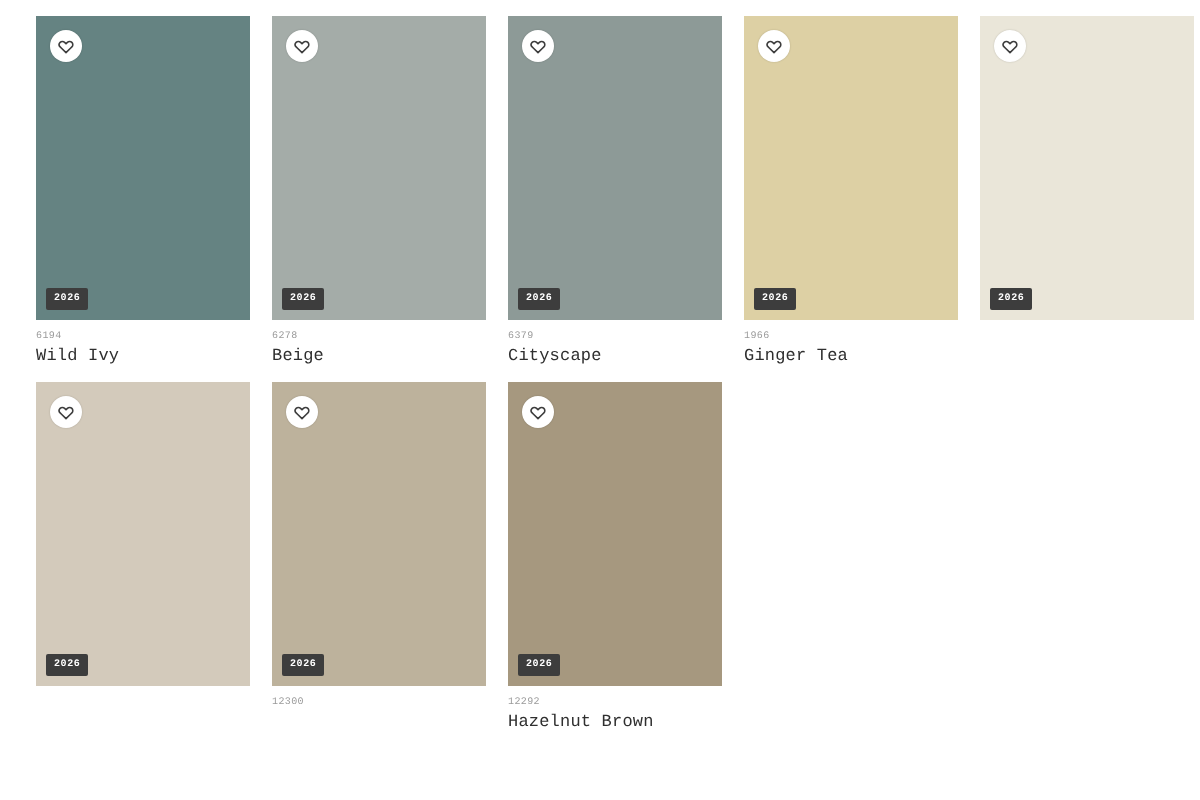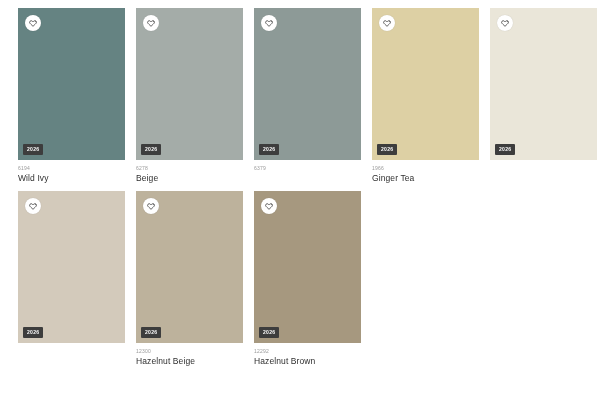--- a/index.html
+++ b/index.html
@@ -14,20 +14,21 @@
     -webkit-font-smoothing: antialiased;
     overflow: hidden;
   }
   #palette-grid {
     display: grid;
     grid-template-columns: repeat(5, 107px);
     column-gap: 11px;
     row-gap: 6px;
     padding: 8px 18px 0 18px;
     box-sizing: border-box;
+    font-family: Liberation Mono, monospace;
   }
   .swatch-card {
     width: 107px;
     display: flex;
     flex-direction: column;
   }
   .swatch-color {
     position: relative;
     width: 107px;
     height: 152px;
@@ -117,20 +118,21 @@
       <div class="swatch-color" style="background: rgb(141, 154, 151);">
         <div class="fav-icon">
           <svg viewBox="0 0 24 24" fill="none" stroke="#3d3d3d" stroke-width="2.4" stroke-linecap="round" stroke-linejoin="round">
             <path d="M20.8 6.6a4.7 4.7 0 0 0-6.7 0L12 8.7l-2.1-2.1a4.7 4.7 0 1 0-6.7 6.7l2.1 2.1L12 22l6.7-6.6 2.1-2.1a4.7 4.7 0 0 0 0-6.7z"></path>
           </svg>
         </div>
         <div class="year-badge">2026</div>
       </div>
       <div class="swatch-meta">
         <div class="swatch-code">6379</div>
+        <div class="swatch-name">Cityscape</div>
       </div>
     </div>
     <div class="swatch-card">
       <div class="swatch-color" style="background: rgb(221, 208, 164);">
         <div class="fav-icon">
           <svg viewBox="0 0 24 24" fill="none" stroke="#3d3d3d" stroke-width="2.4" stroke-linecap="round" stroke-linejoin="round">
             <path d="M20.8 6.6a4.7 4.7 0 0 0-6.7 0L12 8.7l-2.1-2.1a4.7 4.7 0 1 0-6.7 6.7l2.1 2.1L12 22l6.7-6.6 2.1-2.1a4.7 4.7 0 0 0 0-6.7z"></path>
           </svg>
         </div>
         <div class="year-badge">2026</div>
@@ -164,21 +166,20 @@
       <div class="swatch-color" style="background: rgb(189, 178, 156);">
         <div class="fav-icon">
           <svg viewBox="0 0 24 24" fill="none" stroke="#3d3d3d" stroke-width="2.4" stroke-linecap="round" stroke-linejoin="round">
             <path d="M20.8 6.6a4.7 4.7 0 0 0-6.7 0L12 8.7l-2.1-2.1a4.7 4.7 0 1 0-6.7 6.7l2.1 2.1L12 22l6.7-6.6 2.1-2.1a4.7 4.7 0 0 0 0-6.7z"></path>
           </svg>
         </div>
         <div class="year-badge">2026</div>
       </div>
       <div class="swatch-meta">
         <div class="swatch-code">12300</div>
-        <div class="swatch-name">Hazelnut Beige</div>
       </div>
     </div>
     <div class="swatch-card">
       <div class="swatch-color" style="background: rgb(166, 152, 127);">
         <div class="fav-icon">
           <svg viewBox="0 0 24 24" fill="none" stroke="#3d3d3d" stroke-width="2.4" stroke-linecap="round" stroke-linejoin="round">
             <path d="M20.8 6.6a4.7 4.7 0 0 0-6.7 0L12 8.7l-2.1-2.1a4.7 4.7 0 1 0-6.7 6.7l2.1 2.1L12 22l6.7-6.6 2.1-2.1a4.7 4.7 0 0 0 0-6.7z"></path>
           </svg>
         </div>
         <div class="year-badge">2026</div>

